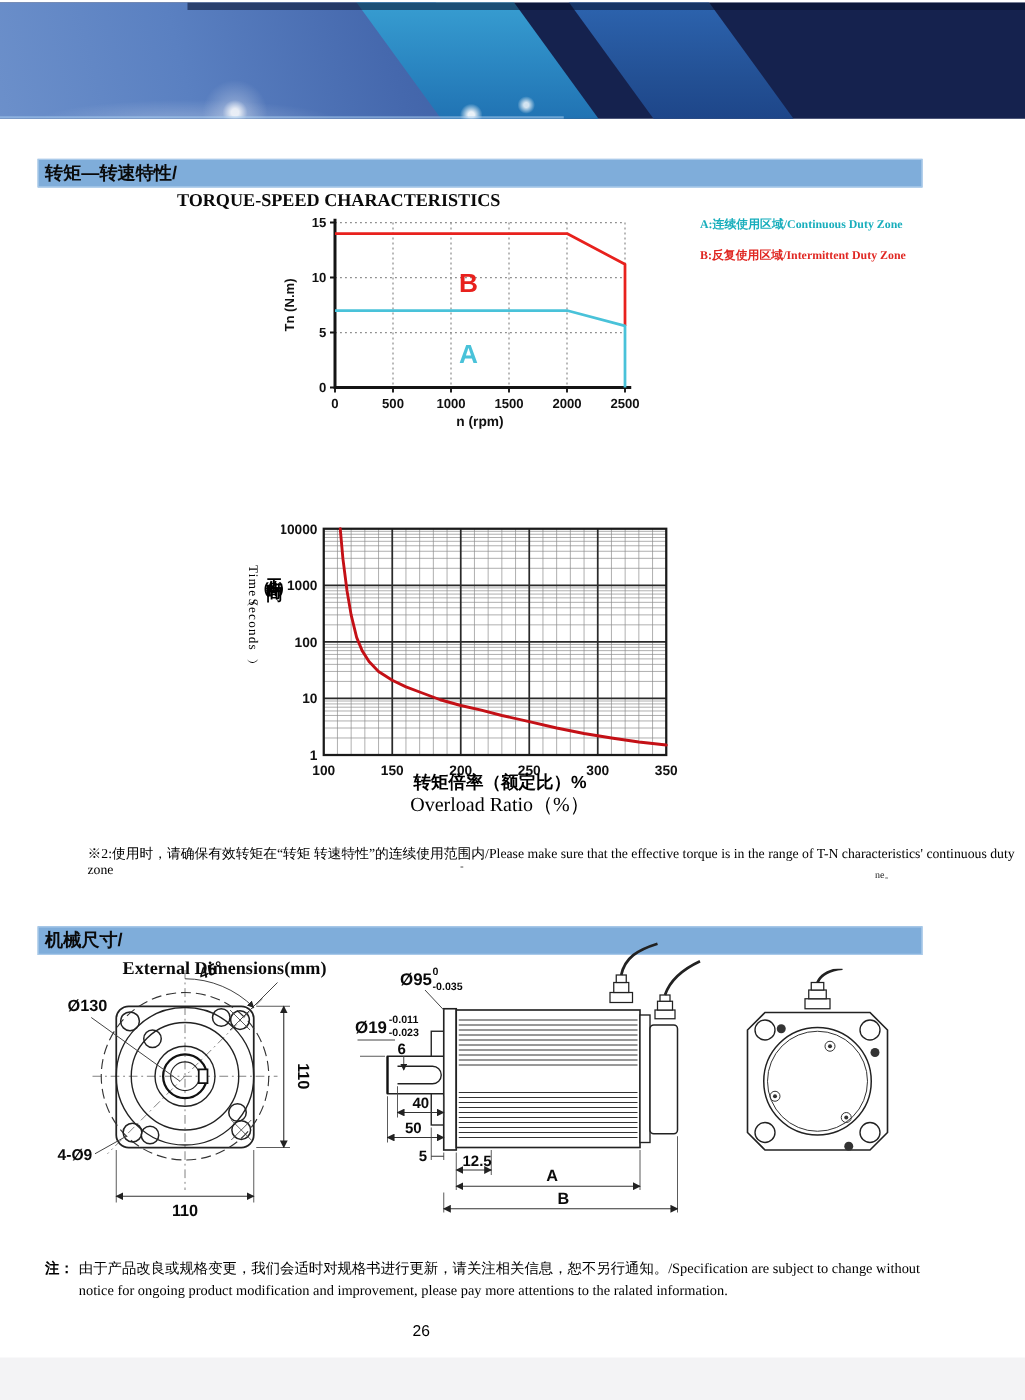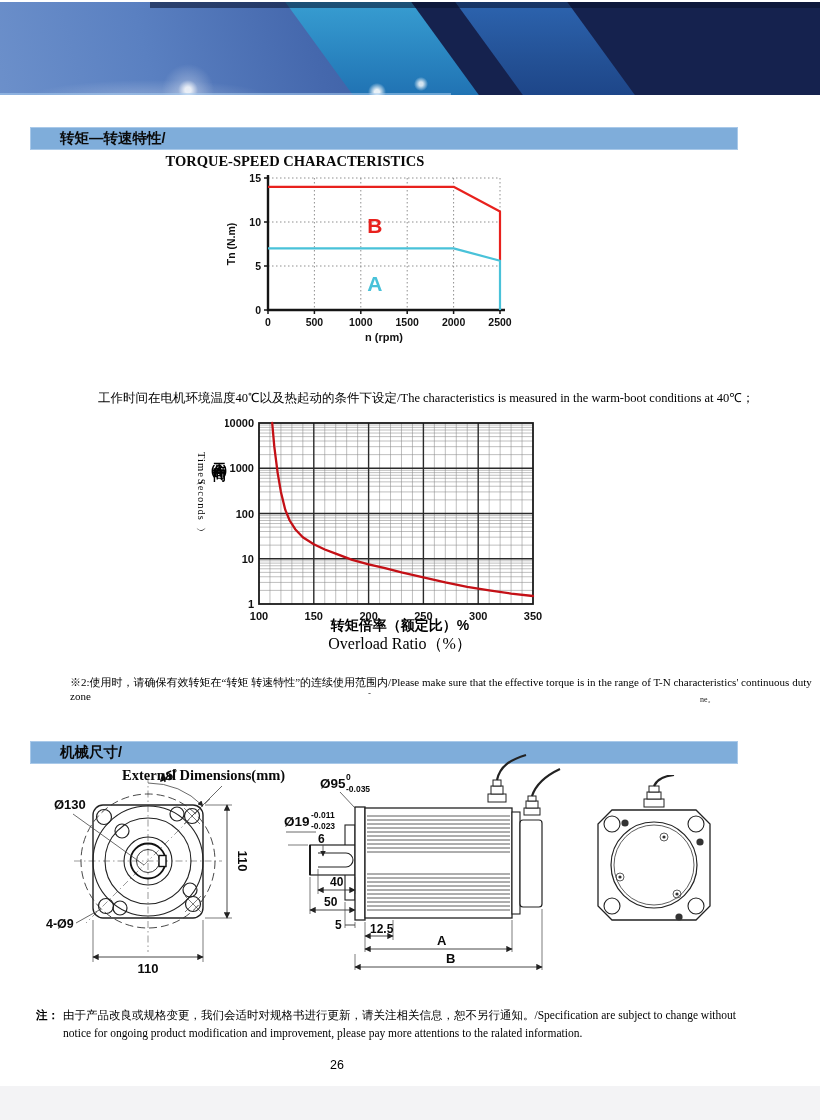--- a/index.html
+++ b/index.html
@@ -22,21 +22,21 @@
            background:
              radial-gradient(circle at 188px 88px, rgba(255,255,255,.85) 0 3px, rgba(255,255,255,.25) 10px, transparent 26px),
              radial-gradient(circle at 377px 90px, rgba(255,255,255,.9) 0 2.5px, transparent 9px),
              radial-gradient(circle at 421px 82px, rgba(255,255,255,.8) 0 2px, transparent 7px),
              radial-gradient(ellipse at 150px 95px, rgba(255,255,255,.18) 0 40px, transparent 120px);}
   .bn-bottom{position:absolute;bottom:0;left:0;width:55%;height:2px;background:rgba(170,205,240,.55);}
 
   
   .sec-bar{position:absolute;left:30px;width:708px;height:23px;background:#7fadda;
            box-shadow:inset 0 0 0 1px #a9c9e9;display:flex;align-items:center;padding-left:6px;box-sizing:border-box;}
-  .sec-cn{font-family:"Liberation Sans",sans-serif;font-weight:bold;font-size:14.5px;color:#0a0a0a;margin-left:24px;}
+  .sec-cn{font-family:"Liberation Sans",sans-serif;font-weight:bold;font-size:14.5px;color:#0a0a0a;}
   .sec-en{font-family:"Liberation Serif",serif;font-weight:bold;font-size:14.5px;color:#0a0a0a;margin-top:45px;}
   .sec-en.mono{font-family:"DejaVu Sans Mono",monospace;font-size:13.5px;letter-spacing:-.3px;}
 
   
   .ts-chart{position:absolute;left:222px;top:166px;}
   .ts-legend{position:absolute;left:560px;top:176px;font-family:"Liberation Serif",serif;
              font-weight:bold;font-size:9.5px;line-height:1;}
   .ts-legend .li{margin-bottom:15px;white-space:nowrap;}
 
   .cond-note{position:absolute;left:98px;top:389px;font-family:"Liberation Serif",serif;font-size:12.5px;color:#000;}
@@ -125,23 +125,26 @@
       <line x1="42" y1="12" x2="46" y2="12" stroke="#141414" stroke-width="1.5"></line>
       <text x="39" y="15.5" text-anchor="end" font-size="10.5" font-weight="bold" fill="#111">15</text>
       <text x="162" y="175" text-anchor="middle" font-size="11" font-weight="bold" fill="#111">n (rpm)</text>
       <text x="13" y="78" text-anchor="middle" font-size="10.5" font-weight="bold" fill="#111" transform="rotate(-90 13 78)">Tn (N.m)</text>
       <polyline points="46,20.799999999999997 231.60000000000002,20.799999999999997 278,45.44000000000001 278,94.72" fill="none" stroke="#e8211d" stroke-width="2.2" stroke-linejoin="round"></polyline>
       <polyline points="46,82.4 231.60000000000002,82.4 278,94.72 278,144" fill="none" stroke="#49c2d9" stroke-width="2.2" stroke-linejoin="round"></polyline>
       <text x="152.72" y="67.44000000000001" text-anchor="middle" font-size="21" font-weight="bold" fill="#e8211d">B</text>
       <text x="152.72" y="124.64" text-anchor="middle" font-size="21" font-weight="bold" fill="#49c2d9">A</text>
     </svg>
 
-
-
-  <div class="cond-note">工作时间在电机环境温度40℃以及热起动的条件下设定/The characteristics is measured in the warm-boot conditions at 40℃；</div>
+  <div class="ts-legend">
+    <div class="li" style="color: rgb(24, 174, 188);">A:连续使用区域/Continuous Duty Zone</div>
+    <div class="li" style="color: rgb(224, 39, 34);">B:反复使用区域/Intermittent Duty Zone</div>
+  </div>
+
+
 
   <div class="ol-ylab">
     <span class="en">Time（Seconds）</span>
     <span class="cncol">
       <span class="cn">工作时间</span>
       <span class="unit">(S)</span>
     </span>
   </div>
 
   <svg class="ol-chart" id="ol-chart" width="330" height="235">

